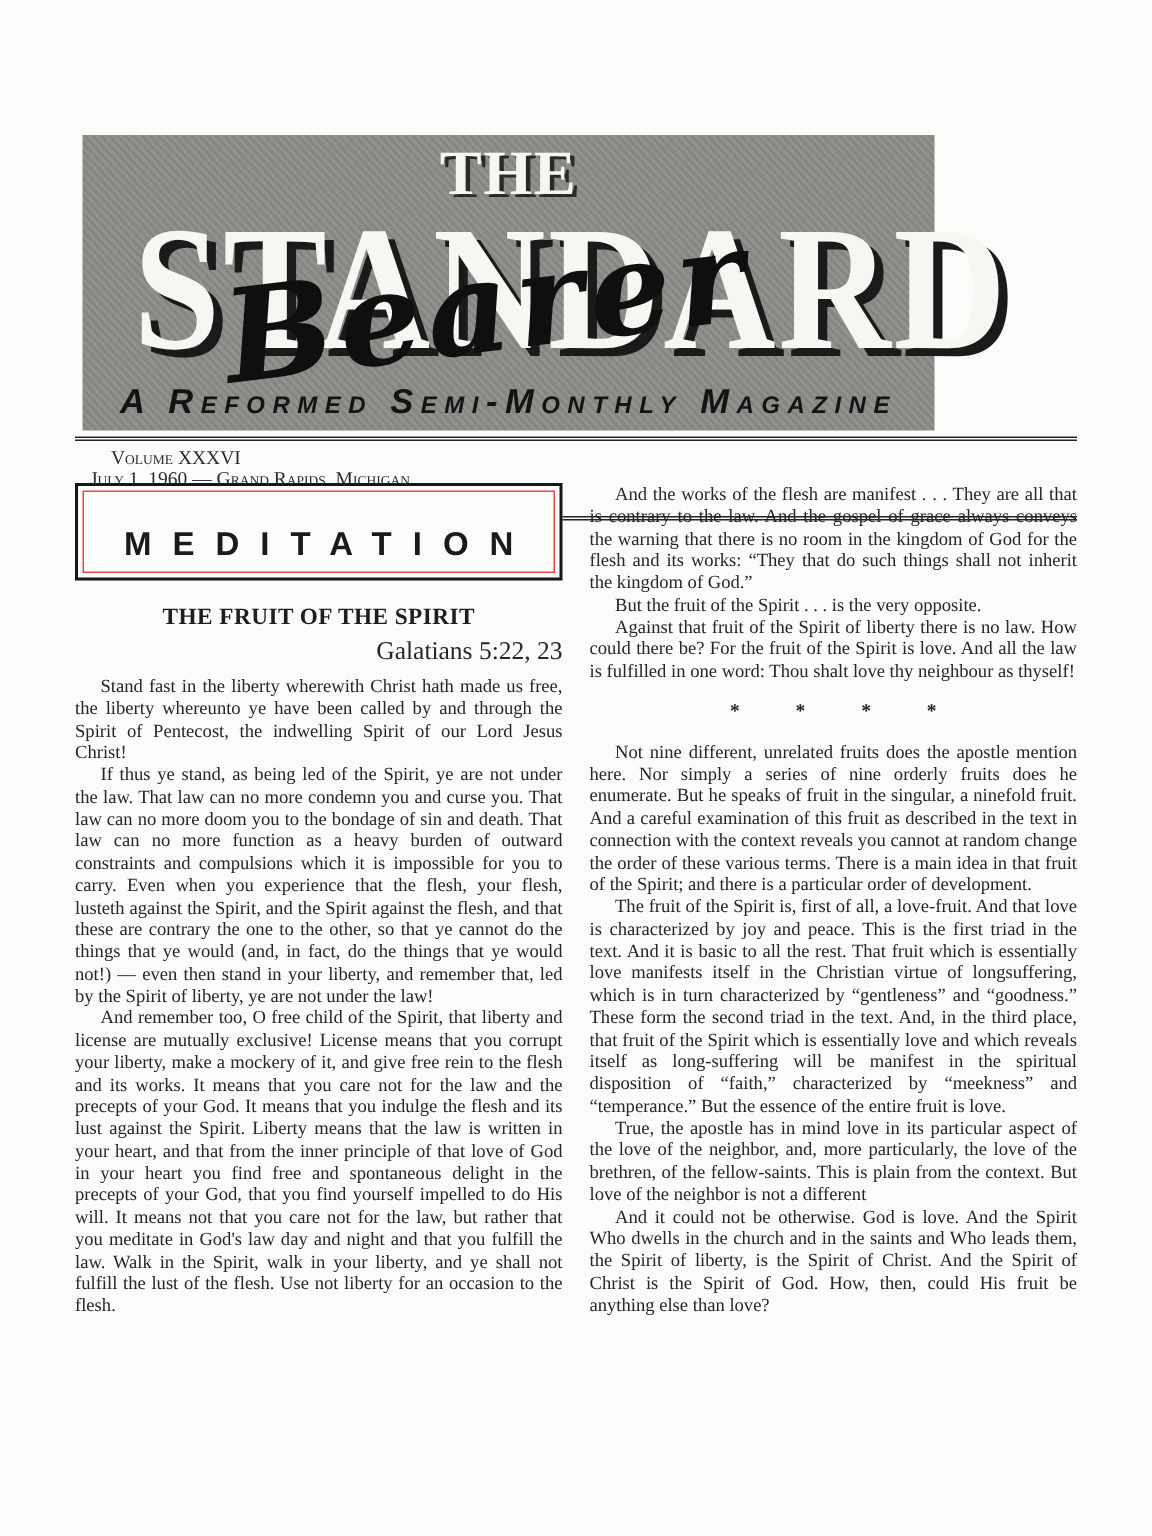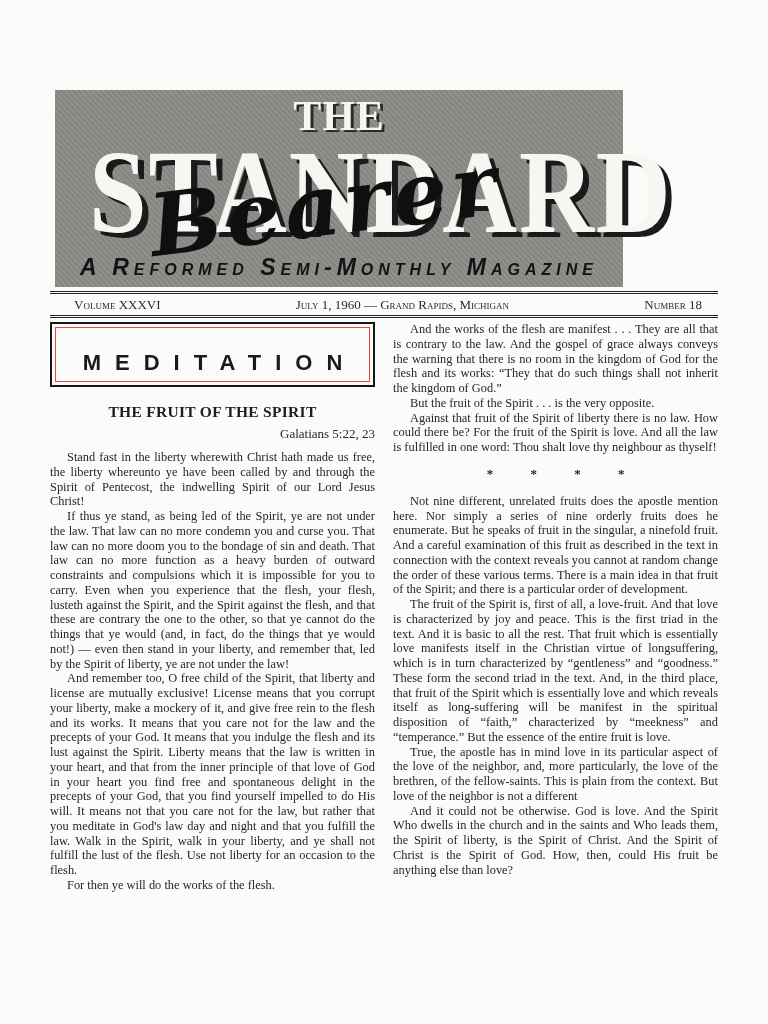--- a/index.html
+++ b/index.html
@@ -67,20 +67,21 @@
   
   .issue-line {
     position: absolute; left: 50px; top: 291px; width: 668px;
     border-top: 3px double #242424;
     border-bottom: 3px double #242424;
     padding: 4px 10px 3px 10px;
     display: flex; justify-content: space-between; align-items: baseline;
     font-variant: small-caps;
     font-size: 13px; line-height: 1.1;
     color: #2a2a2a;
+    flex-direction: column;
   }
   .issue-line .vol { padding-left: 14px; }
   .issue-line .num { padding-right: 6px; }
 
   
   .columns {
     position: absolute; left: 50px; top: 322px; width: 668px;
     display: flex; gap: 18px;
   }
   .col { width: 325px; }
@@ -112,21 +113,21 @@
 
   .epigraph {
     margin: 4px 0 0 34px;
     font-style: italic;
     font-size: 13px; line-height: 15.4px;
     text-align: justify;
   }
   .citation {
     margin: 1px 0 9px 0;
     text-align: right;
-    font-size: 13px; line-height: 15px;
+    font-size: 17px; line-height: 15px;
   }
 
   .body-p {
     margin: 0;
     font-size: 12.4px;
     line-height: 14.75px;
     text-align: justify;
     text-indent: 17px;
   }
   .it { }
@@ -163,21 +164,20 @@
 
     <section class="col">
       <div class="meditation-box">
         <div class="meditation-inner">MEDITATION</div>
       </div>
       <h2 class="article-title">THE FRUIT OF THE SPIRIT</h2>
       <p class="citation">Galatians 5:22, 23</p>
       <p class="body-p"><span>Stand fast in the liberty wherewith Christ hath made us free, the liberty whereunto ye have been called by and through the Spirit of Pentecost, the indwelling Spirit of our Lord Jesus Christ!</span></p>
       <p class="body-p"><span>If thus ye stand, as being led of the Spirit, ye are not under the law. That law can no more condemn you and curse you. That law can no more doom you to the bondage of sin and death. That law can no more function as a heavy burden of outward constraints and compulsions which it is impossible for you to carry. Even when you experience that the flesh, your flesh, lusteth against the Spirit, and the Spirit against the flesh, and that these are contrary the one to the other, so that ye cannot do the things that ye would (and, in fact, do the things that ye would not!) — even then stand in your liberty, and remember that, led by the Spirit of liberty, ye are not under the law!</span></p>
       <p class="body-p"><span>And remember too, O free child of the Spirit, that liberty and license are mutually exclusive! License means that you corrupt your liberty, make a mockery of it, and give free rein to the flesh and its works. It means that you care not for the law and the precepts of your God. It means that you indulge the flesh and its lust against the Spirit. Liberty means that the law is written in your heart, and that from the inner principle of that love of God in your heart you find free and spontaneous delight in the precepts of your God, that you find yourself impelled to do His will. It means not that you care not for the law, but rather that you meditate in God's law day and night and that you fulfill the law. Walk in the Spirit, walk in your liberty, and ye shall not fulfill the lust of the flesh. Use not liberty for an occasion to the flesh.</span></p>
-      <p class="body-p"><span>For then ye will do the works of the flesh.</span></p>
     </section>
 
     <section class="col">
       <p class="body-p"><span>And the works of the flesh are manifest . . . They are all that is contrary to the law. And the gospel of grace always conveys the warning that there is no room in the kingdom of God for the flesh and its works: “They that do such things shall not inherit the kingdom of God.”</span></p>
       <p class="body-p"><span class="it">But</span><span> the fruit of the Spirit . . . is the very opposite.</span></p>
       <p class="body-p"><span>Against that fruit of the Spirit of liberty there is no law. How could there be? For the fruit of the Spirit is love. And all the law is fulfilled in one word: Thou shalt love thy neighbour as thyself!</span></p>
       <div class="star-divider">* * * *</div>
       <p class="body-p"><span>Not nine different, unrelated fruits does the apostle mention here. Nor simply a series of nine orderly fruits does he enumerate. But he speaks of </span><span class="it">fruit</span><span> in the singular, a ninefold fruit. And a careful examination of this fruit as described in the text in connection with the context reveals you cannot at random change the order of these various terms. There is a main idea in that fruit of the Spirit; and there is a particular order of development.</span></p>
       <p class="body-p"><span>The fruit of the Spirit is, first of all, a love-fruit. And that love is characterized by joy and peace. This is the first triad in the text. And it is basic to all the rest. That fruit which is essentially love manifests itself in the Christian virtue of longsuffering, which is in turn characterized by “gentleness” and “goodness.” These form the second triad in the text. And, in the third place, that fruit of the Spirit which is essentially love and which reveals itself as long-suffering will be manifest in the spiritual disposition of “faith,” characterized by “meekness” and “temperance.” But the essence of the entire fruit is love.</span></p>
       <p class="body-p"><span>True, the apostle has in mind love in its particular aspect of the love of the neighbor, and, more particularly, the love of the brethren, of the fellow-saints. This is plain from the context. But love of the neighbor is not a different</span></p>

